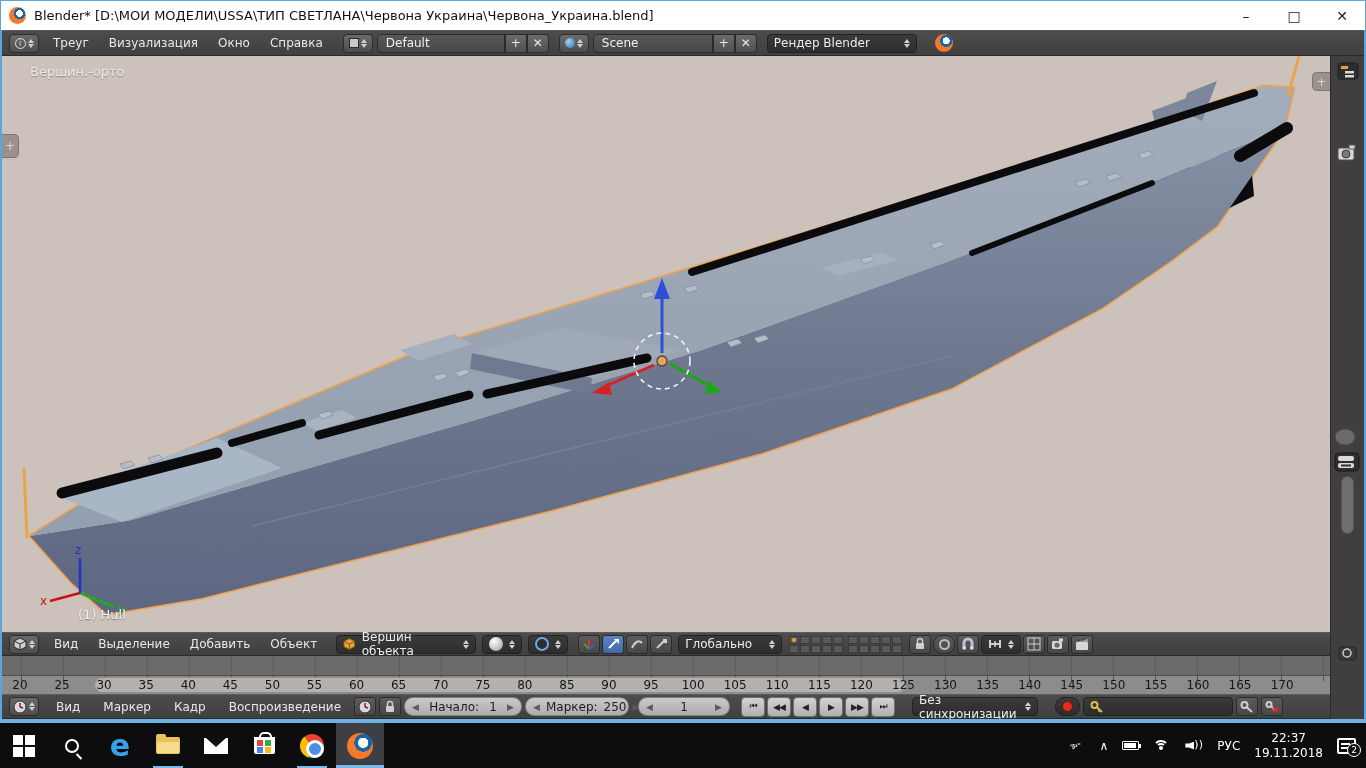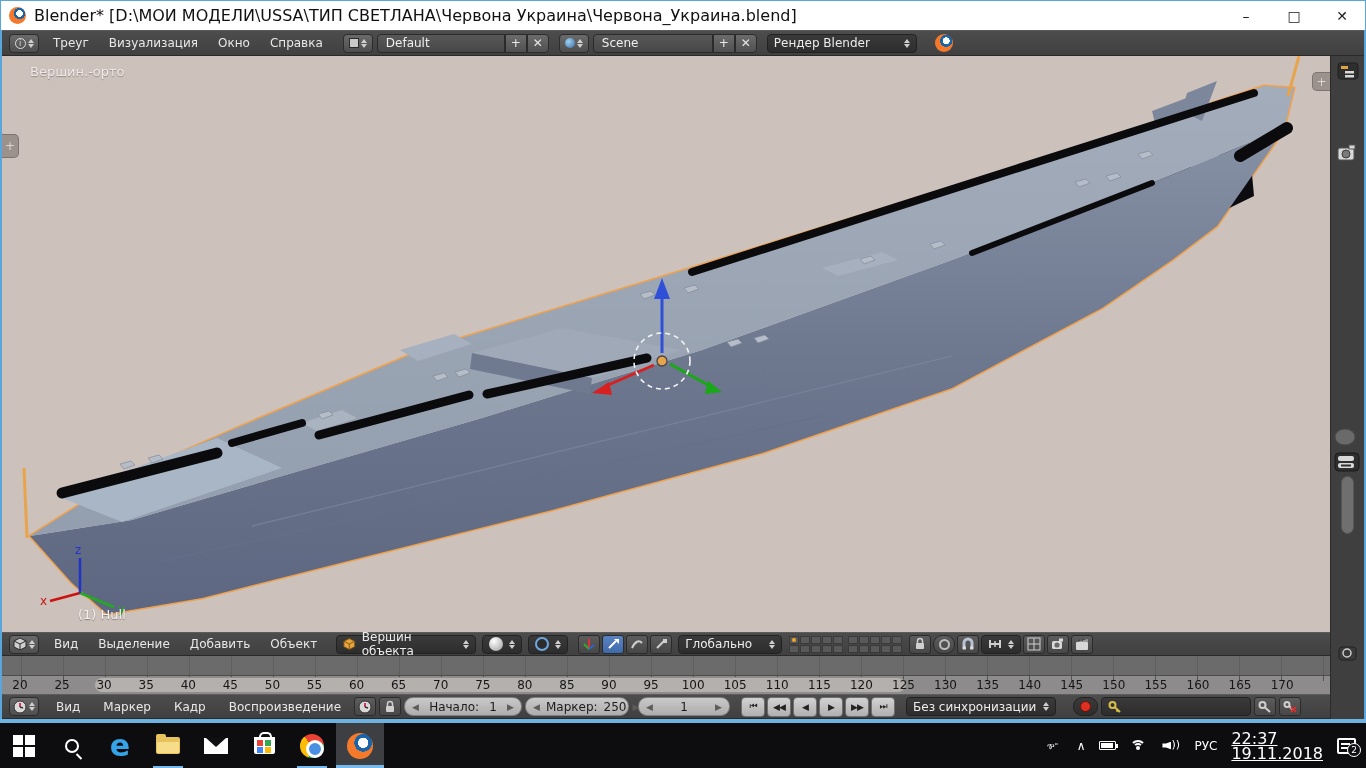--- a/index.html
+++ b/index.html
@@ -5,21 +5,21 @@
   * { margin:0; padding:0; box-sizing:border-box; }
   html,body { width:1366px; height:768px; overflow:hidden;
     font-family:"DejaVu Sans", sans-serif; background:#000; }
   .abs { position:absolute; }
   #stage { position:relative; width:1366px; height:768px; background:#000; }
 
   
   #titlebar { left:0; top:0; width:1366px; height:30px; background:#fff;
     border:1px solid #58a6dc; border-bottom:none; display:flex; align-items:center; }
   #titlebar .blenderlogo { width:17px; height:17px; margin-left:8px; position:relative; }
-  #title-text { font-size:16px; color:#111; margin-left:8px; white-space:nowrap; }
+  #title-text { font-size:13px; color:#111; margin-left:8px; white-space:nowrap; }
   .wctl { width:46px; height:28px; display:flex; align-items:center; justify-content:center;
     color:#222; font-size:14px; margin-left:2px; }
   #win-controls { margin-left:auto; display:flex; }
 
   .blogo { width:100%; height:100%; border-radius:50%;
     background:radial-gradient(circle at 62% 38%, #fff 0 22%, #1a65a8 23% 38%, #f5792a 39%); }
 
   
   .bbar { background:linear-gradient(#4c4c4c,#404040); border-top:1px solid #5c5c5c;
     border-bottom:1px solid #2a2a2a; color:#e4e4e4; font-size:12px;
@@ -97,21 +97,21 @@
 
   
   #taskbar { left:0; top:723px; width:1366px; height:45px; background:#0d0d0f;
     display:flex; align-items:stretch; }
   .tcell { width:48px; display:flex; align-items:center; justify-content:center; position:relative; }
   .tcell.open::after { content:""; position:absolute; bottom:0; left:9px; right:9px; height:2px; background:#76b9ed; }
   .tcell.current { background:#3d3f42; }
   .tcell.current::after { left:0; right:0; height:3px; }
   #tray { margin-left:auto; display:flex; align-items:center; gap:14px; padding-right:10px; color:#fff; }
   .trayico { display:flex; align-items:center; justify-content:center; }
-  #clockblk { text-align:left; font-size:16px; line-height:15px;text-decoration:underline; }
+  #clockblk { text-align:center; font-size:12px; line-height:15px; }
   #lang { font-size:12px; }
 
   
   .win-logo { display:grid; grid-template-columns:10px 10px; grid-template-rows:10px 10px; gap:2px; }
   .win-logo span { background:#fff; }
   .search-ico { width:14px; height:14px; border:2px solid #fff; border-radius:50%; position:relative; }
   .search-ico::after { content:""; position:absolute; left:11px; top:12px; width:2px; height:7px;
     background:#fff; transform:rotate(-45deg); }
   .edge-ico { color:#35a3e8; font-size:30px; font-weight:bold; line-height:26px; }
   .folder-ico { width:24px; height:17px; background:#e8c25c; border-radius:2px; position:relative; }
@@ -563,21 +563,21 @@
 
     <span style="display:flex;gap:2px;margin-left:8px">
       <span class="pbtn">⏮</span>
       <span class="pbtn">◀◀</span>
       <span class="pbtn">◀</span>
       <span class="pbtn">▶</span>
       <span class="pbtn">▶▶</span>
       <span class="pbtn">⏭</span>
     </span>
 
-    <span class="ddark" style="width:150px;justify-content:space-between;margin-left:8px">
+    <span class="ddark" style="width:126px;justify-content:space-between;margin-left:14px">
       <span>Без синхронизации</span>
       <span class="updn">
           <i class="u"></i>
           <i class="d"></i>
         </span>
     </span>
 
     <span class="ddark" style="margin-left:14px;border-radius:9px">
       <span class="recdot"></span>
     </span>

